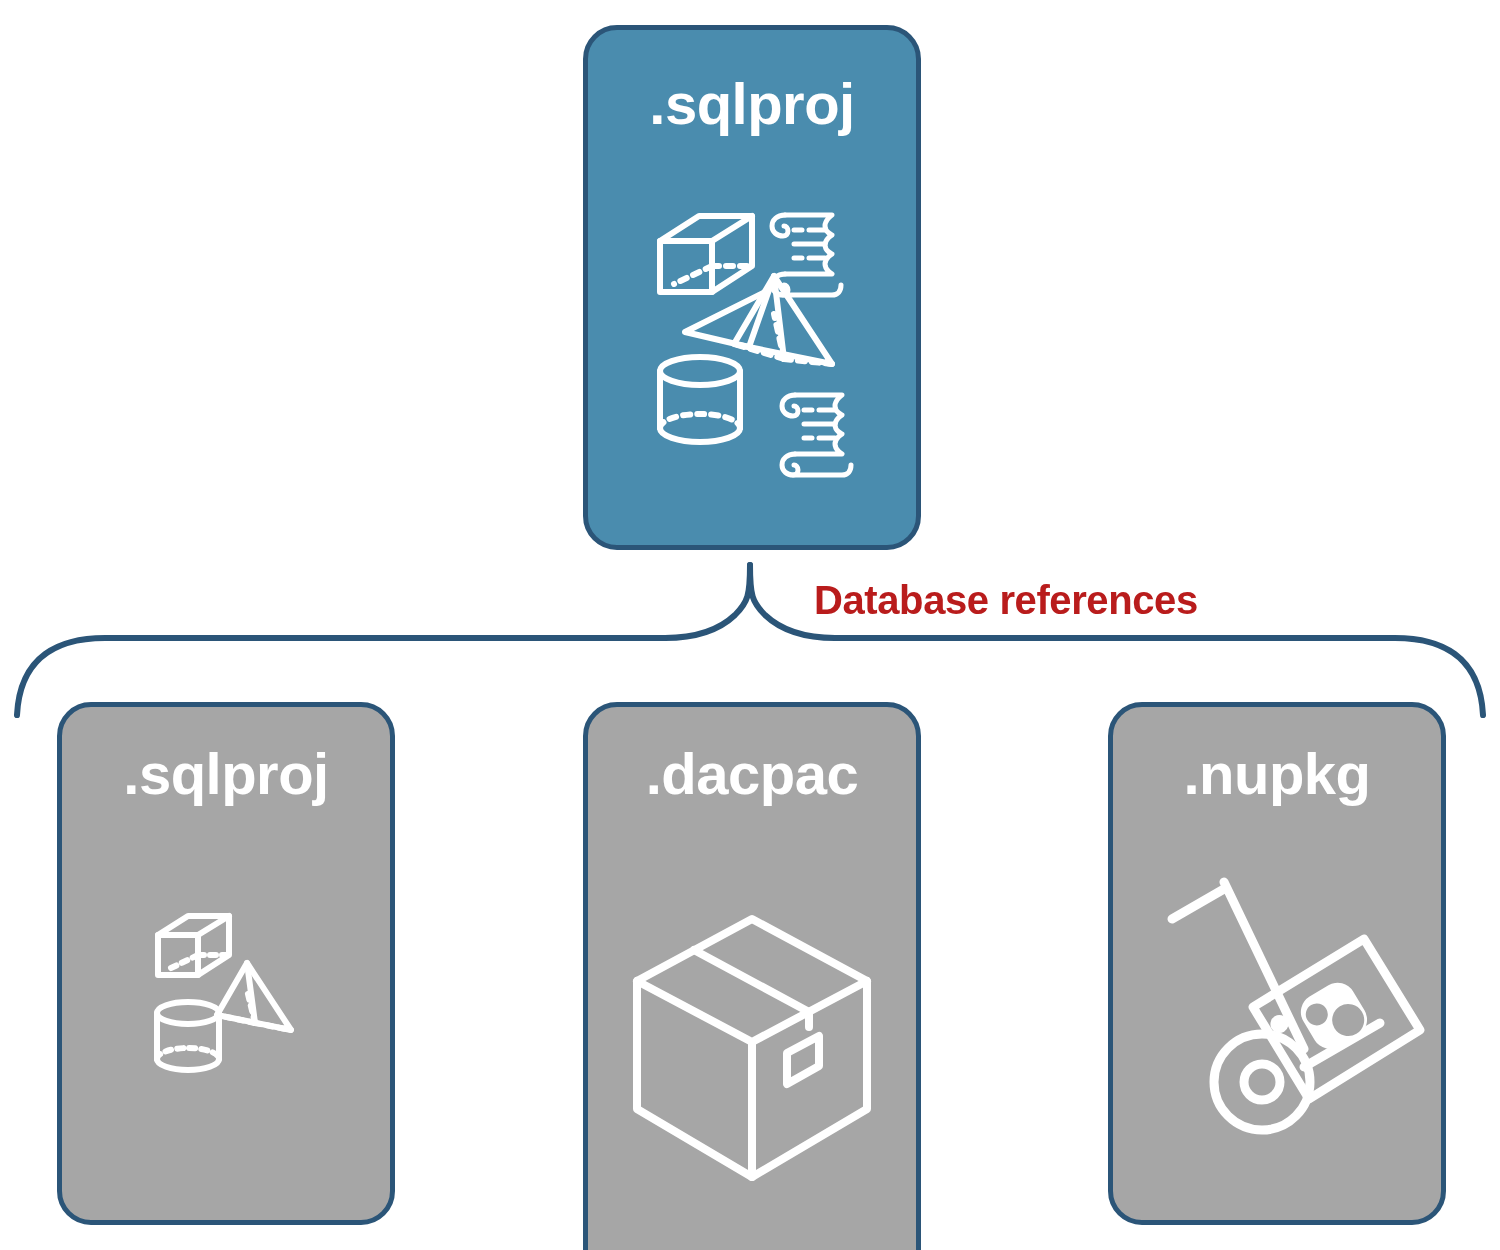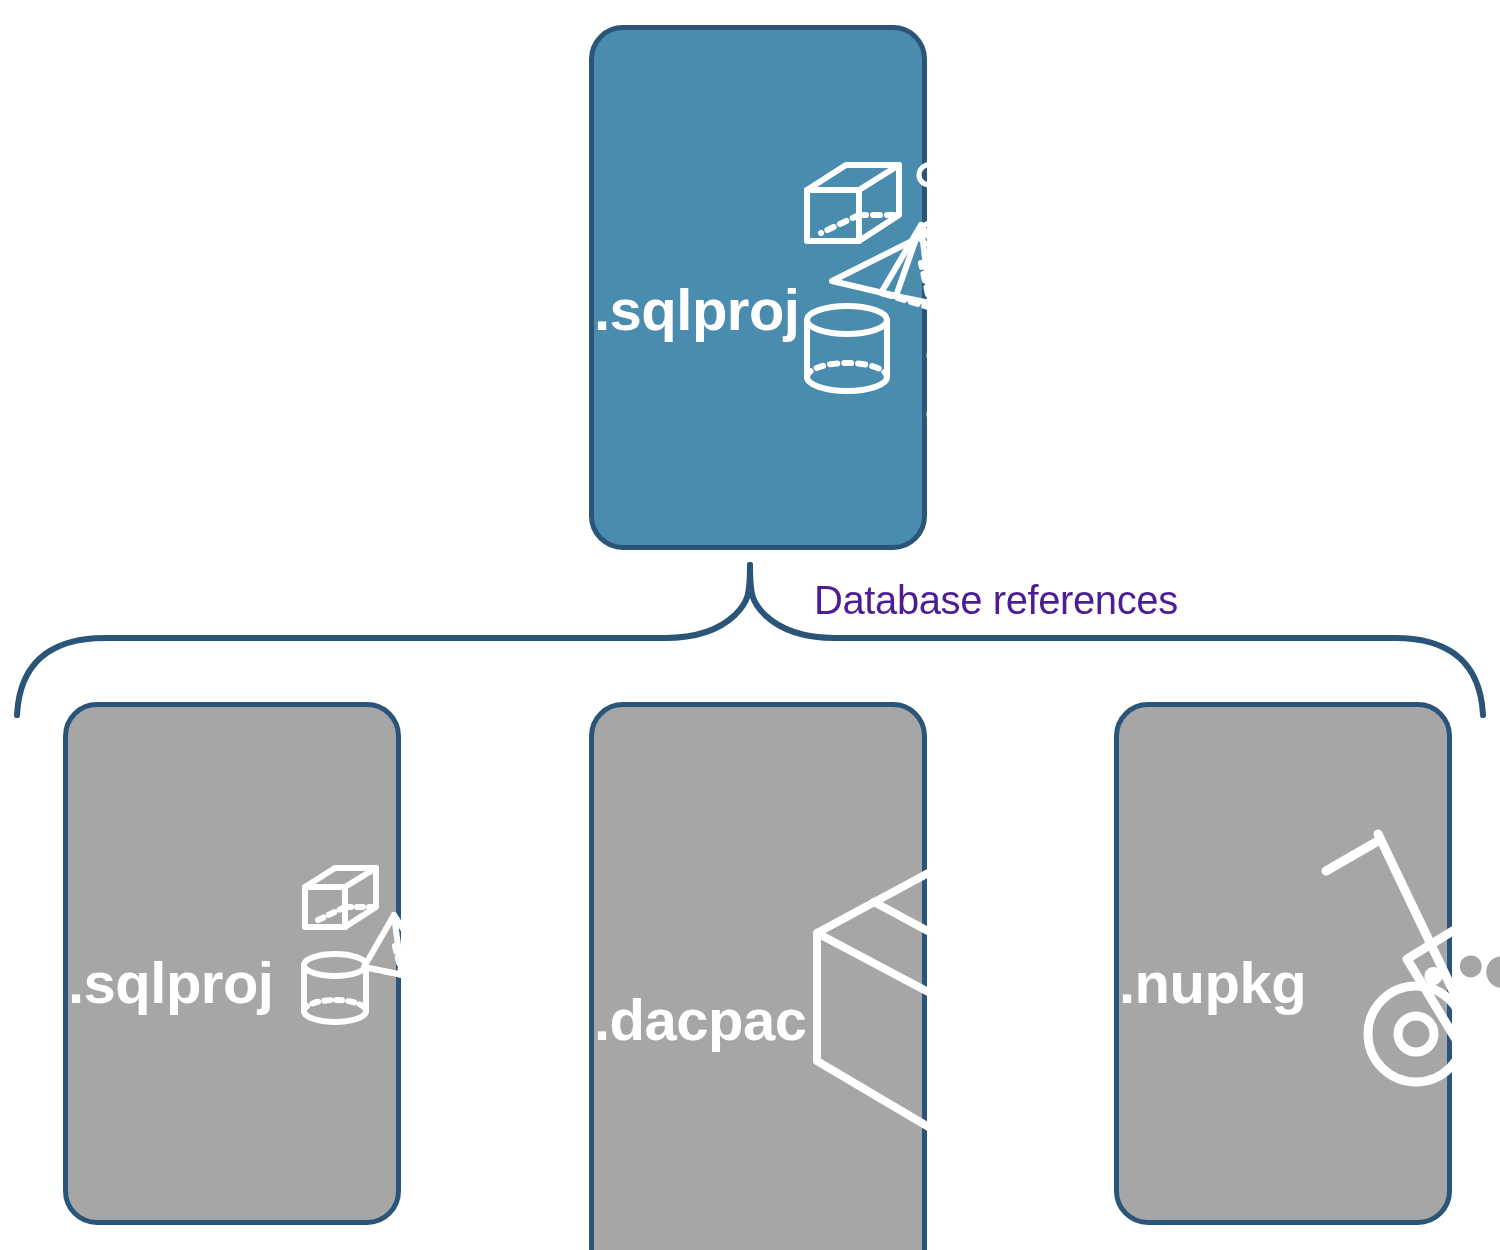--- a/index.html
+++ b/index.html
@@ -19,23 +19,22 @@
     overflow: hidden;
   }
 
   
   .node {
     position: absolute;
     box-sizing: border-box;
     border: 5px solid #2b5578;
     border-radius: 34px;
     display: flex;
-    flex-direction: row;
+    flex-direction: column;
     align-items: center;
-    margin-left: 6px;
   }
   .node.primary {
     background: #4a8cae;
   }
   .node.secondary {
     background: #a6a6a6;
   }
   .node-title {
     color: #ffffff;
     font-weight: bold;
@@ -79,23 +78,23 @@
     height: 190px;
     pointer-events: none;
   }
   #connector svg { display: block; }
 
   
   #connector-label {
     position: absolute;
     left: 814px;
     top: 578px;
-    color: #4c1d95;
+    color: #b91c1c;
     font-size: 40px;
-    font-weight: normal;
+    font-weight: bold;
     letter-spacing: -0.4px;
     white-space: nowrap;
     user-select: none;
   }
 </style>
 </head>
 <body>
 
 <div id="canvas">
 

